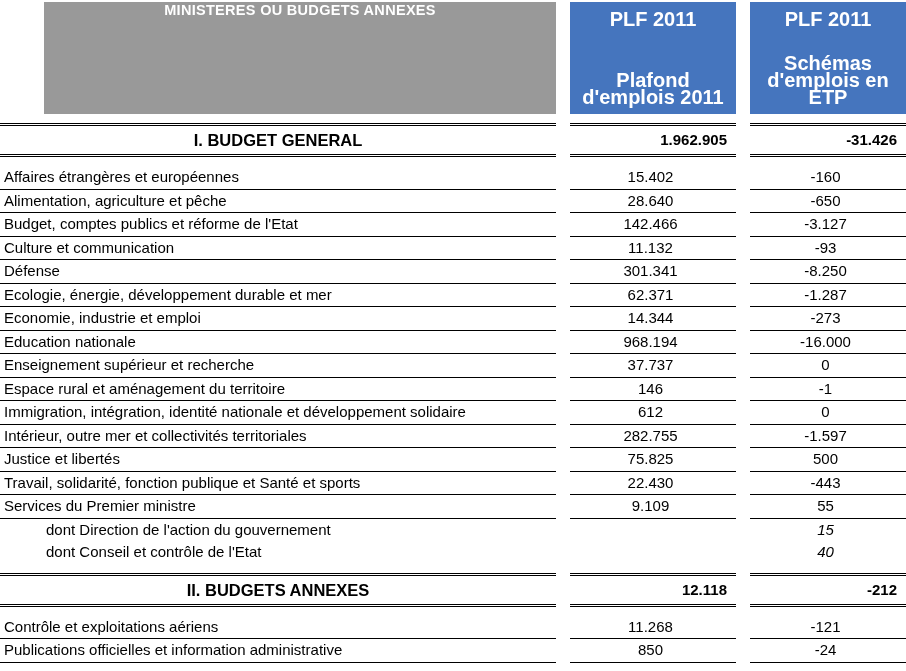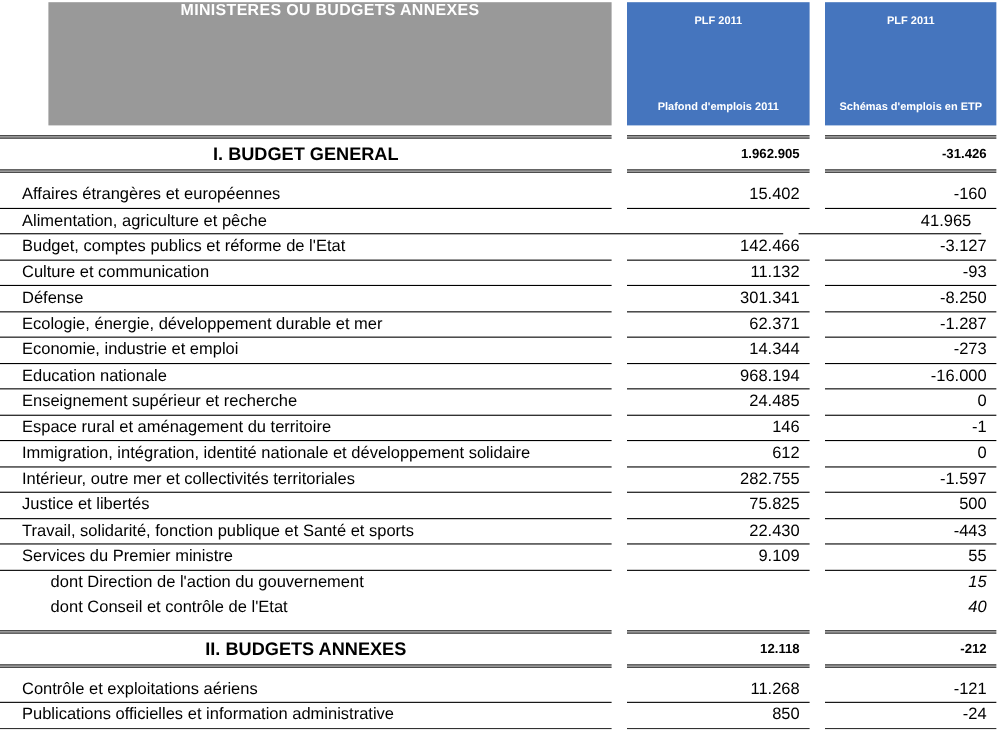--- a/index.html
+++ b/index.html
@@ -39,40 +39,40 @@
     align-items: flex-start;
     justify-content: center;
     text-align: center;
     letter-spacing: .3px;
     margin-left: 44px;
   }
   .header-blue {
     background: var(--blue, #4575BE);
     color: #ffffff;
     font-weight: bold;
-    font-size: 10px;
+    font-size: 20px;
     display: flex;
     flex-direction: column;
     justify-content: space-between;
     text-align: center;
     padding: 9px 6px 8px 6px;
     line-height: 17px;
   }
 
   
   .data-row .cell {
     border-bottom: 1px solid #000;
     font-size: 15px;
     line-height: 16.5px;
     padding: 3px 4px;
     white-space: nowrap;
     overflow: hidden;
   }
-  .data-row .cell.label { padding-left: 20px; text-align: left; }
-  .data-row .cell.val { text-align: right; padding-right: 9px; }
+  .data-row .cell.label { padding-left: 4px; text-align: left; }
+  .data-row .cell.val { text-align: center; padding-right: 9px; }
 
   .dont-row .cell { border-bottom: none; }
   .dont-row .cell.label {
     padding-left: 46px;
   }
   .dont-row .cell.val { font-style: italic; }
 
   
   .section-row { margin: 9px 0; }
   .section-row .cell {
@@ -82,21 +82,21 @@
     padding: 4px 4px;
     line-height: 20px;
     white-space: nowrap;
   }
   .section-row .cell.label {
     text-align: center;
     font-size: 16.5px;
   }
   .section-row .cell.val {
     text-align: right;
-    font-size: 12px;
+    font-size: 15px;
     padding-right: 9px;
   }
 </style>
 </head>
 <body>
 
 <div class="table">
 
   <div class="row header-row">
     <div class="cell label header-gray">
@@ -125,22 +125,23 @@
       <div class="row data-row">
         <div class="cell label">Affaires étrangères et européennes</div>
         <div class="gap"></div>
         <div class="cell val col2">15.402</div>
         <div class="gap"></div>
         <div class="cell val col3">-160</div>
       </div>
       <div class="row data-row">
         <div class="cell label">Alimentation, agriculture et pêche</div>
         <div class="gap"></div>
-        <div class="cell val col2">41.965</div>
-        <div class="gap"></div>
+        <div class="cell val col2">28.640</div>
+        <div class="gap"></div>
+        <div class="cell val col3">-650</div>
       </div>
       <div class="row data-row">
         <div class="cell label">Budget, comptes publics et réforme de l'Etat</div>
         <div class="gap"></div>
         <div class="cell val col2">142.466</div>
         <div class="gap"></div>
         <div class="cell val col3">-3.127</div>
       </div>
       <div class="row data-row">
         <div class="cell label">Culture et communication</div>
@@ -173,21 +174,21 @@
       <div class="row data-row">
         <div class="cell label">Education nationale</div>
         <div class="gap"></div>
         <div class="cell val col2">968.194</div>
         <div class="gap"></div>
         <div class="cell val col3">-16.000</div>
       </div>
       <div class="row data-row">
         <div class="cell label">Enseignement supérieur et recherche</div>
         <div class="gap"></div>
-        <div class="cell val col2">24.485</div>
+        <div class="cell val col2">37.737</div>
         <div class="gap"></div>
         <div class="cell val col3">0</div>
       </div>
       <div class="row data-row">
         <div class="cell label">Espace rural et aménagement du territoire</div>
         <div class="gap"></div>
         <div class="cell val col2">146</div>
         <div class="gap"></div>
         <div class="cell val col3">-1</div>
       </div>

